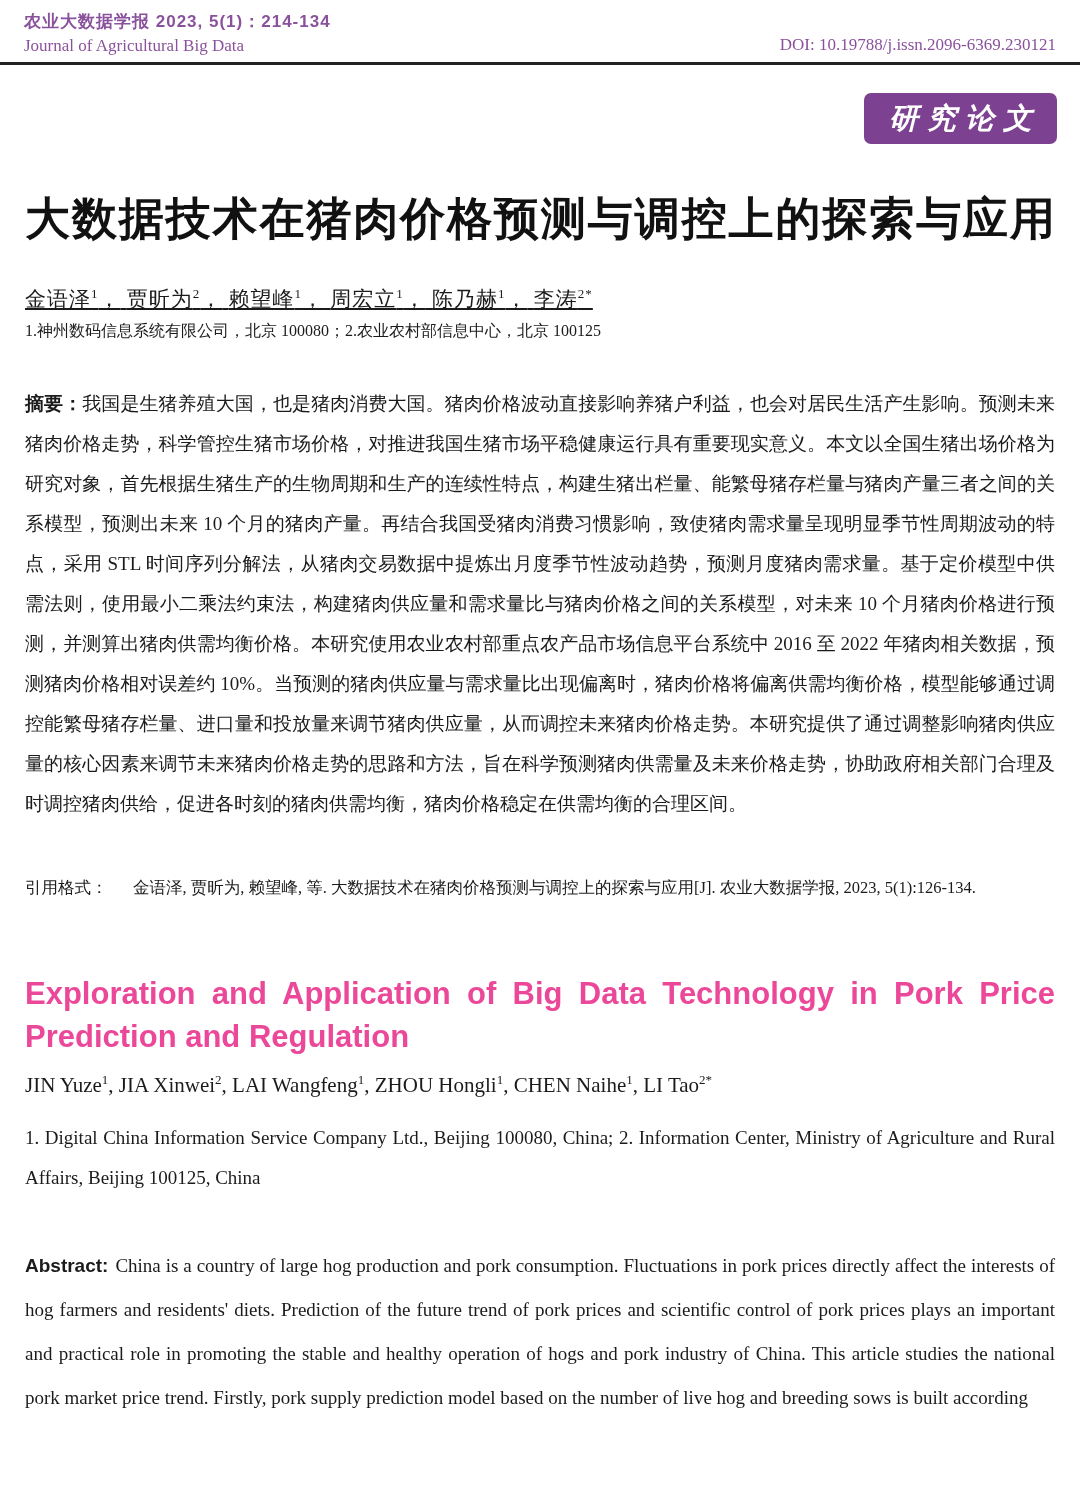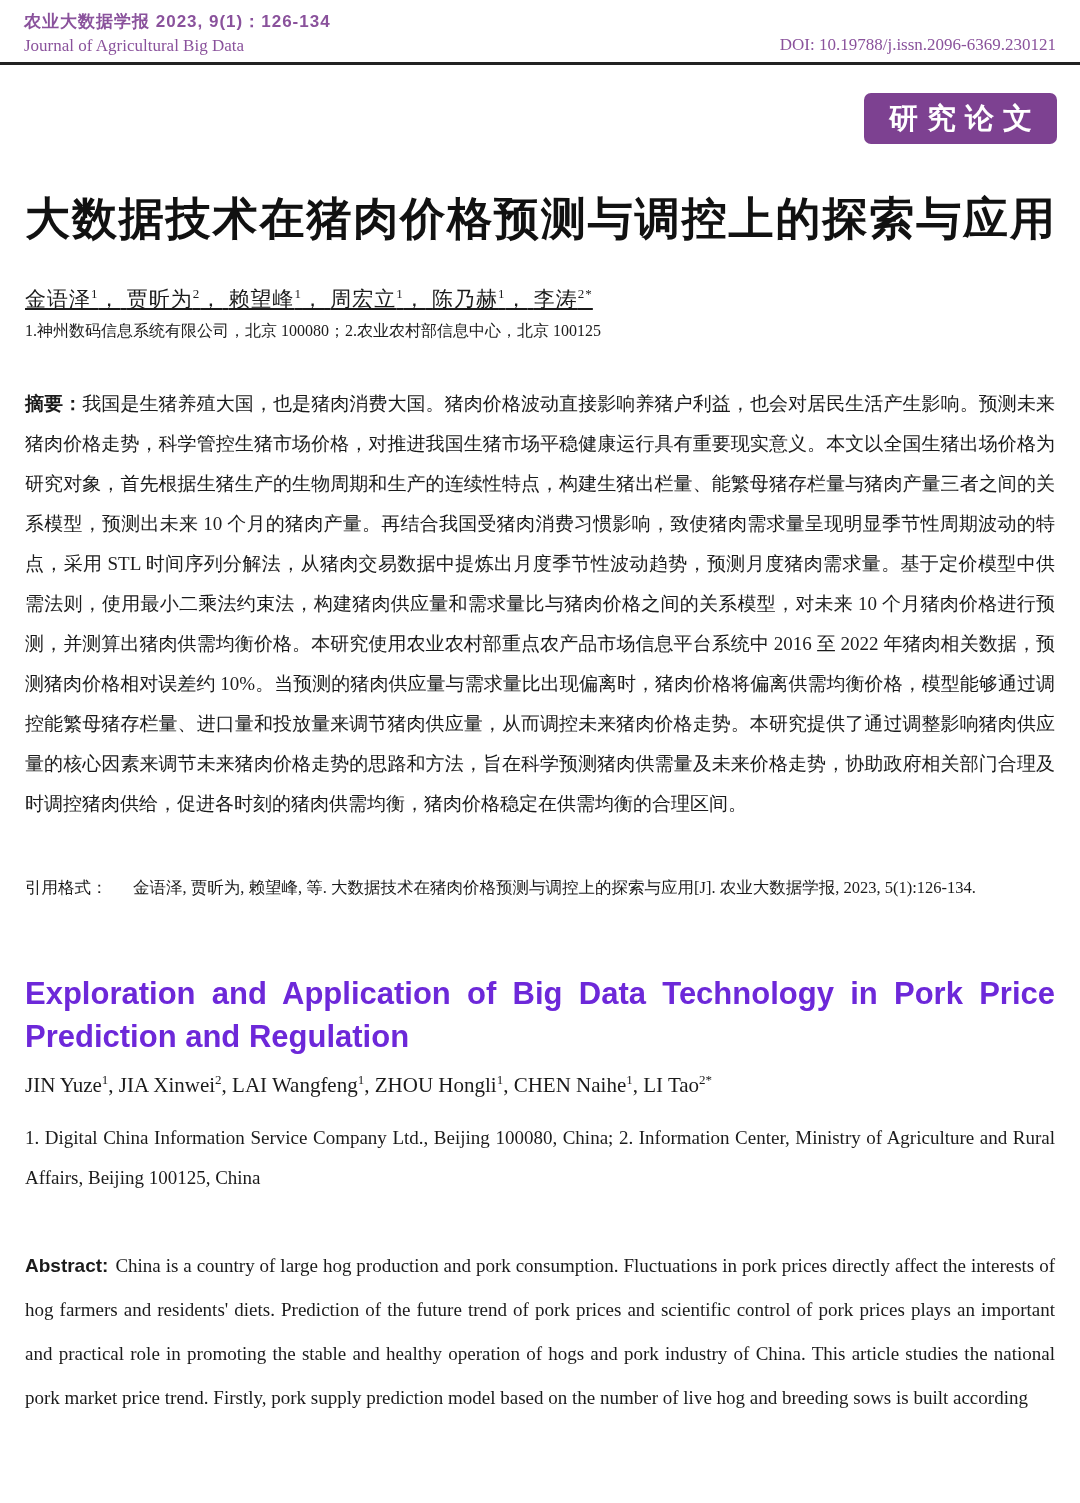--- a/index.html
+++ b/index.html
@@ -28,21 +28,21 @@
   .jname-en {
     font-family:"Liberation Serif","DejaVu Serif",serif;
     font-size:17px; color:var(--purple);
   }
   .doi {
     font-family:"Liberation Serif","DejaVu Serif",serif;
     font-size:17px; color:var(--purple);
     padding-bottom:1px;
   }
   
-  .badge-row { display:flex; justify-content:flex-end; padding:28px 23px 0 0; }
+  .badge-row { display:flex; justify-content:flex-end; padding:28px 23px 0 0;font-style:italic; }
   .badge {
     background:var(--badge);
     color:#ffffff;
     font-family:"Liberation Sans","DejaVu Sans",sans-serif;
     font-size:29px; font-weight:600;
     letter-spacing:9px;
     padding:11px 16px 11px 25px;
     border-radius:7px;
     line-height:1;
   }
@@ -75,39 +75,39 @@
     font-size:16.5px; line-height:44px;gap:16px;
   }
   .citation p { margin:0; }
   .cit-label { white-space:nowrap; }
   .title-en {
     margin:62px 0 0 0;
     font-family:"Liberation Sans","DejaVu Sans",sans-serif;
     font-size:31px; font-weight:700;
     line-height:43px;
     text-align:justify;
-    color:#6d28d9;
+    color:#ec4899;
   }
   .authors-en { margin-top:14px; font-size:21px; }
   .affil-en { margin-top:20px; font-size:19px; line-height:40px; text-align:justify; }
   .abstract-en {
     margin:46px 0 0 0;
     font-size:19px; line-height:44px;
     text-align:justify;
   }
   .abstract-en .label-hei { margin-right:7px; }
 </style>
 </head>
 <body>
 
 <div class="page">
 
   <header class="header">
     <div class="header-left">
-      <div class="jname-cn">农业大数据学报  2023, 9(1)：126-134</div>
+      <div class="jname-cn">农业大数据学报  2023, 5(1)：214-134</div>
       <div class="jname-en">Journal of Agricultural Big Data</div>
     </div>
     <div class="doi">DOI: 10.19788/j.issn.2096-6369.230121</div>
   </header>
 
   <div class="badge-row">
     <div class="badge">研究论文</div>
   </div>
 
   <main class="content">

